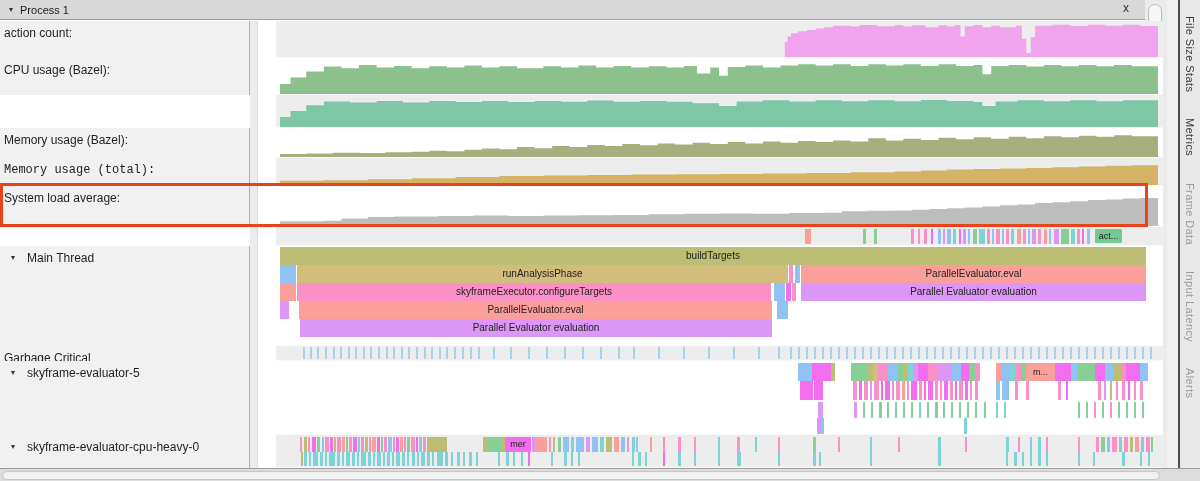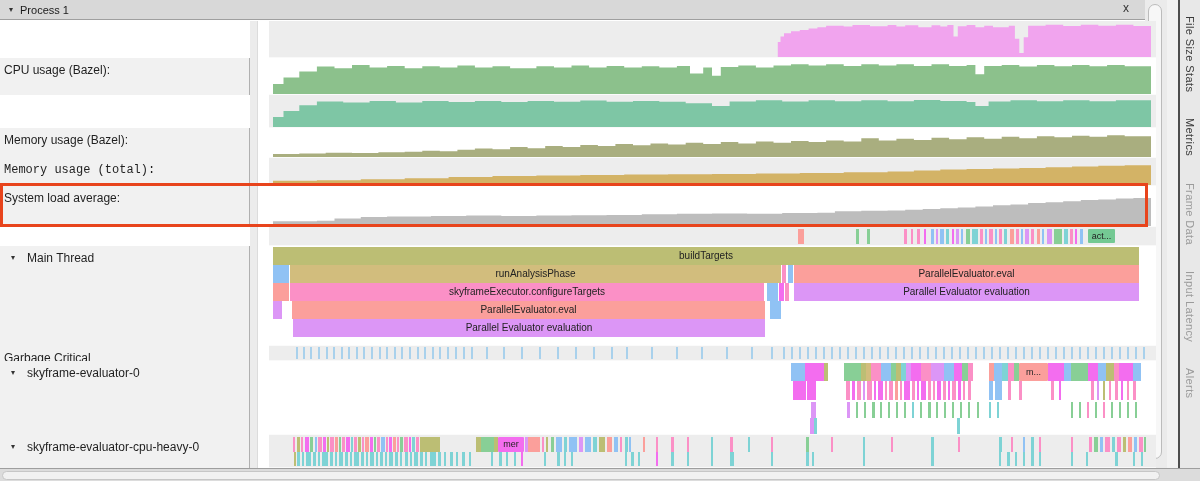--- a/index.html
+++ b/index.html
@@ -13,21 +13,21 @@
   .hdr .close{position:absolute;right:16px;top:1px;font-size:12px;color:#333;cursor:pointer;}
   .tracks{position:absolute;left:0;top:21px;width:1145px;height:447px;}
   .row{position:relative;width:1145px;}
   .lbl{position:absolute;left:0;top:0;width:250px;height:100%;background:#f1f1f1;
        border-right:1px solid #b0b0b0;box-sizing:border-box;font-size:12px;color:#1f1f1f;}
   .lbl .txt{position:absolute;left:4px;top:5px;white-space:nowrap;}
   .lbl .txt.ind{left:27px;}
   .lbl .arr{position:absolute;left:11px;top:7px;font-size:8px;color:#333;}
   .gut{position:absolute;left:250px;top:0;width:8px;height:100%;background:#ececec;
        border-right:1px solid #dcdcdc;box-sizing:border-box;}
-  .cht{position:absolute;left:269px;top:0;width:887px;height:100%;z-index:2;
+  .cht{position:absolute;left:276px;top:0;width:887px;height:100%;z-index:2;
        border-bottom:1px solid rgba(250,250,250,.85);box-sizing:border-box;overflow:hidden;}
   .grid{position:absolute;top:0;bottom:0;width:1px;background:#dcdcdc;z-index:1;}
   .slice{position:absolute;}
   .bar{position:absolute;font-size:10px;color:#222;text-align:center;overflow:hidden;
        white-space:nowrap;}
   .badge{position:absolute;font-size:9px;color:#222;text-align:center;overflow:hidden;
        white-space:nowrap;border-radius:1px;}
   .hl{position:absolute;left:0;top:183px;width:1148px;height:44px;border:3px solid #e8441c;
       box-sizing:border-box;z-index:50;pointer-events:none;}
   .vsb{position:absolute;left:1145px;top:0;width:22px;height:481px;background:#ebebeb;}
@@ -54,20 +54,23 @@
     <span class="ttl">Process 1</span>
     <span class="close">x</span>
   </div>
 
   <div class="tracks" id="tracks">
       <div class="row" style="height: 37px;">
         <div class="cht" style="background: rgb(237, 237, 237);">
           <svg width="887" height="37">
             <path d="M4.0 36 L4.0 36.0 L504.5 36.0 L504.5 36.0 L508.8 36.0 L508.8 21.1 L511.5 21.1 L511.5 15.5 L515.0 15.5 L515.0 12.2 L522.0 12.2 L522.0 10.3 L530.8 10.3 L530.8 8.9 L539.6 8.9 L539.6 7.6 L548.4 7.6 L548.4 6.3 L557.1 6.3 L557.1 4.7 L574.7 4.7 L574.7 5.6 L583.5 5.6 L583.5 4.0 L601.0 4.0 L601.0 5.3 L618.6 5.3 L618.6 4.0 L627.4 4.0 L627.4 5.6 L636.2 5.6 L636.2 4.3 L649.3 4.3 L649.3 6.3 L662.5 6.3 L662.5 4.3 L671.3 4.3 L671.3 5.6 L678.3 5.6 L678.3 4.0 L684.5 4.0 L684.5 15.5 L688.8 15.5 L688.8 5.3 L697.6 5.3 L697.6 4.0 L706.4 4.0 L706.4 6.3 L715.2 6.3 L715.2 4.7 L724.0 4.7 L724.0 6.3 L739.8 6.3 L739.8 4.7 L745.9 4.7 L745.9 17.8 L750.3 17.8 L750.3 32.0 L754.7 32.0 L754.7 16.2 L759.1 16.2 L759.1 4.7 L776.6 4.7 L776.6 3.7 L794.2 3.7 L794.2 5.0 L811.8 5.0 L811.8 3.7 L829.3 3.7 L829.3 4.7 L846.9 4.7 L846.9 3.7 L864.4 3.7 L864.4 5.0 L882.0 5.0 L882.0 4.3 L882 4.3 L882 36 Z" fill="#f1a4ee"></path>
           </svg>
+        </div>
+        <div class="lbl">
+          <span class="txt">action count:</span>
         </div>
         <div class="gut"></div>
       </div>
       <div class="row" style="height: 37px;">
         <div class="cht" style="background: rgb(255, 255, 255);">
           <svg width="887" height="37">
             <path d="M4.0 36 L4.0 26.1 L14.5 26.1 L14.5 19.5 L30.3 19.5 L30.3 13.6 L47.9 13.6 L47.9 8.6 L65.5 8.6 L65.5 10.3 L83.0 10.3 L83.0 7.0 L100.6 7.0 L100.6 9.6 L118.1 9.6 L118.1 7.9 L135.7 7.9 L135.7 10.3 L153.3 10.3 L153.3 8.3 L170.8 8.3 L170.8 9.6 L188.4 9.6 L188.4 7.6 L205.9 7.6 L205.9 9.6 L223.5 9.6 L223.5 8.3 L241.1 8.3 L241.1 10.3 L267.4 10.3 L267.4 8.3 L285.0 8.3 L285.0 9.6 L302.5 9.6 L302.5 7.6 L320.1 7.6 L320.1 9.6 L337.6 9.6 L337.6 7.9 L355.2 7.9 L355.2 9.6 L372.8 9.6 L372.8 8.3 L390.3 8.3 L390.3 9.6 L407.9 9.6 L407.9 7.9 L421.0 7.9 L421.0 15.5 L434.2 15.5 L434.2 9.6 L443.0 9.6 L443.0 17.8 L451.8 17.8 L451.8 8.9 L469.3 8.9 L469.3 7.6 L486.9 7.6 L486.9 9.6 L504.5 9.6 L504.5 7.6 L522.0 7.6 L522.0 6.3 L539.6 6.3 L539.6 7.6 L557.1 7.6 L557.1 6.3 L574.7 6.3 L574.7 7.9 L592.3 7.9 L592.3 6.3 L609.8 6.3 L609.8 7.6 L627.4 7.6 L627.4 6.3 L644.9 6.3 L644.9 7.9 L662.5 7.9 L662.5 6.3 L680.1 6.3 L680.1 7.9 L697.6 7.9 L697.6 7.0 L706.4 7.0 L706.4 16.2 L715.2 16.2 L715.2 7.9 L732.7 7.9 L732.7 7.0 L750.3 7.0 L750.3 8.6 L767.9 8.6 L767.9 7.0 L785.4 7.0 L785.4 8.3 L803.0 8.3 L803.0 7.0 L820.5 7.0 L820.5 8.3 L838.1 8.3 L838.1 7.0 L855.7 7.0 L855.7 8.3 L882.0 8.3 L882.0 7.6 L882 7.6 L882 36 Z" fill="#8cc18c"></path>
           </svg>
         </div>
         <div class="lbl">
@@ -379,21 +382,21 @@
           <div class="slice" style="left: 850px; top: 41px; width: 2px; height: 16px; background: rgb(136, 207, 150);"></div>
           <div class="slice" style="left: 858px; top: 41px; width: 2px; height: 16px; background: rgb(136, 207, 150);"></div>
           <div class="slice" style="left: 866px; top: 41px; width: 2px; height: 16px; background: rgb(136, 207, 150);"></div>
           <div class="slice" style="left: 541px; top: 57px; width: 4px; height: 16px; background: rgb(220, 150, 246);"></div>
           <div class="slice" style="left: 545px; top: 57px; width: 3px; height: 16px; background: rgb(126, 211, 213);"></div>
           <div class="slice" style="left: 688px; top: 57px; width: 3px; height: 16px; background: rgb(126, 211, 213);"></div>
           <div class="badge" style="left: 750px; top: 2px; width: 29px; height: 18px; background: rgb(251, 159, 155); line-height: 18px;">m...</div>
         </div>
         <div class="lbl">
           <span class="arr">▾</span>
-          <span class="txt ind">skyframe-evaluator-0</span>
+          <span class="txt ind">skyframe-evaluator-5</span>
         </div>
         <div class="gut"></div>
       </div>
       <div class="row" style="height: 33px;">
         <div class="cht" style="background: rgb(237, 237, 237);">
           <div class="slice" style="left: 24px; top: 2px; width: 2px; height: 15px; background: rgb(251, 144, 198);"></div>
           <div class="slice" style="left: 28px; top: 2px; width: 3px; height: 15px; background: rgb(188, 190, 116);"></div>
           <div class="slice" style="left: 32px; top: 2px; width: 2px; height: 15px; background: rgb(251, 144, 198);"></div>
           <div class="slice" style="left: 36px; top: 2px; width: 4px; height: 15px; background: rgb(243, 109, 239);"></div>
           <div class="slice" style="left: 41px; top: 2px; width: 3px; height: 15px; background: rgb(136, 207, 150);"></div>

